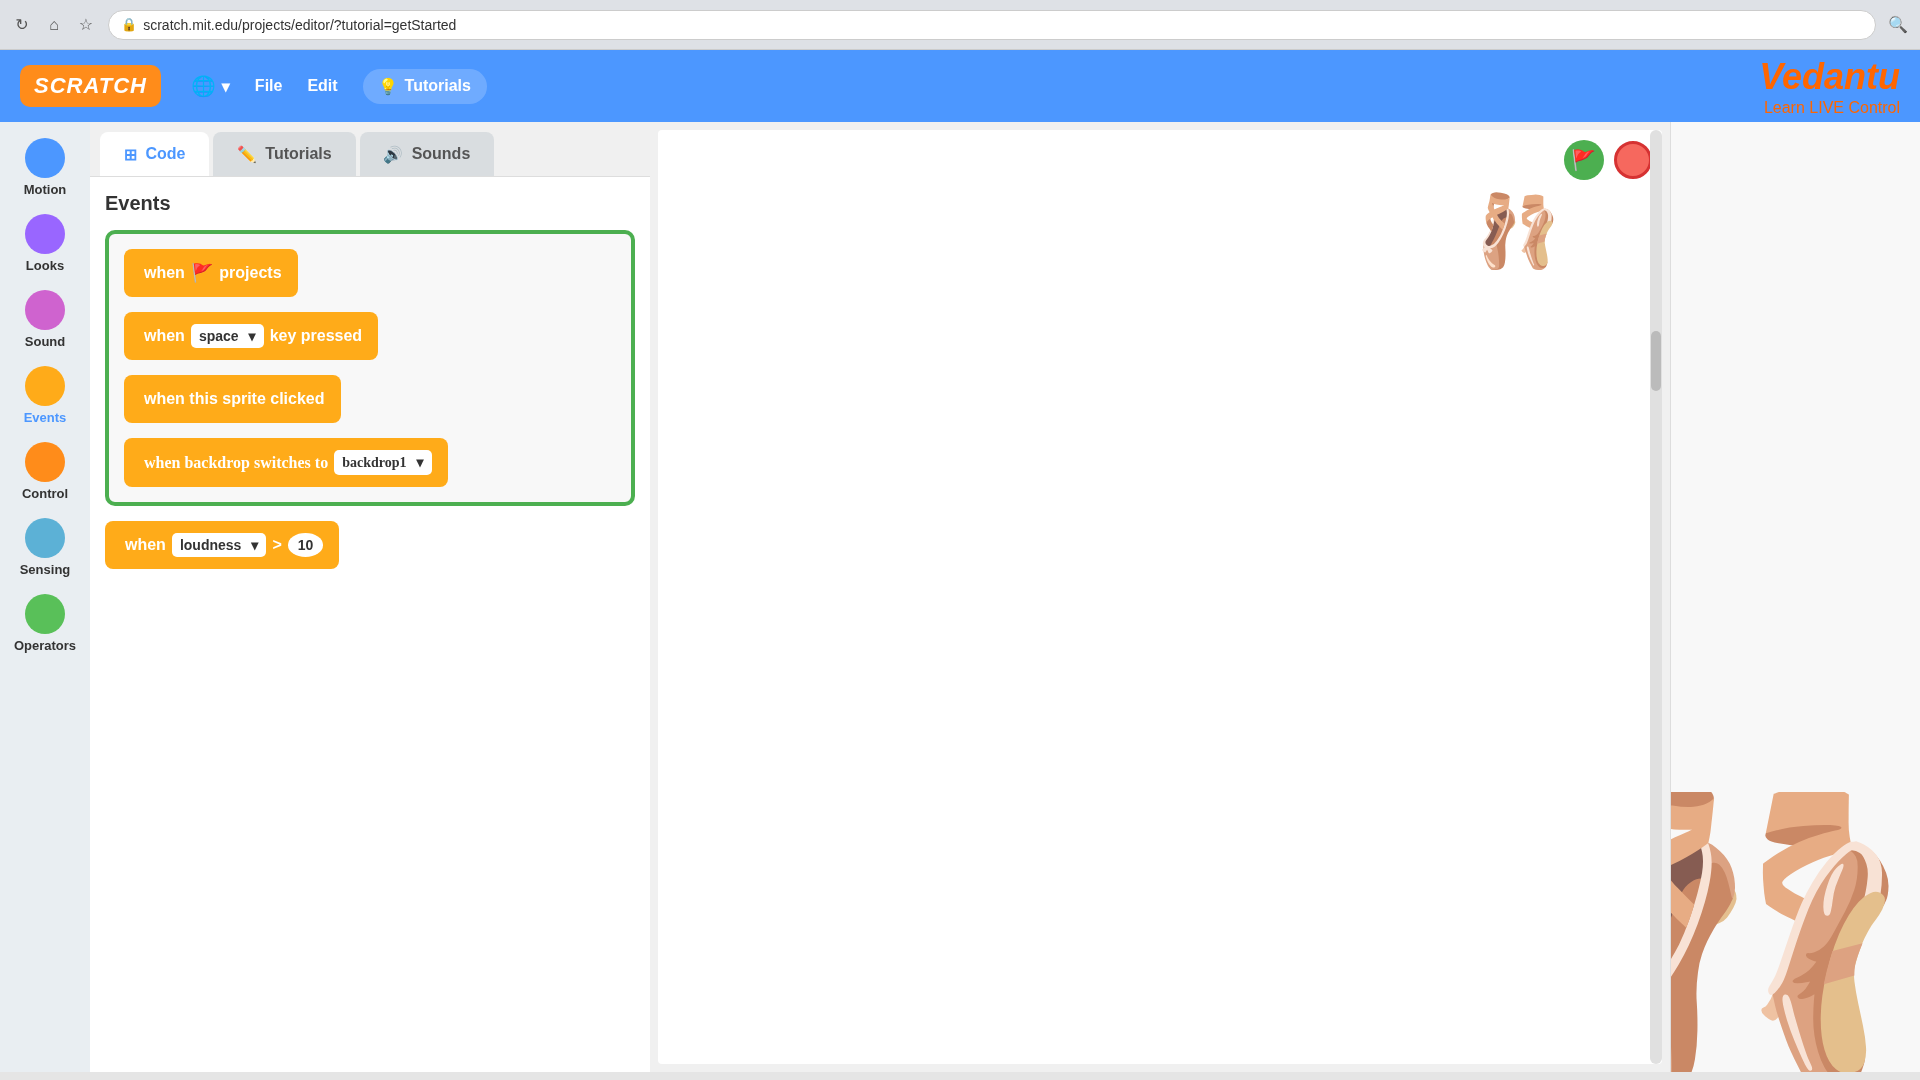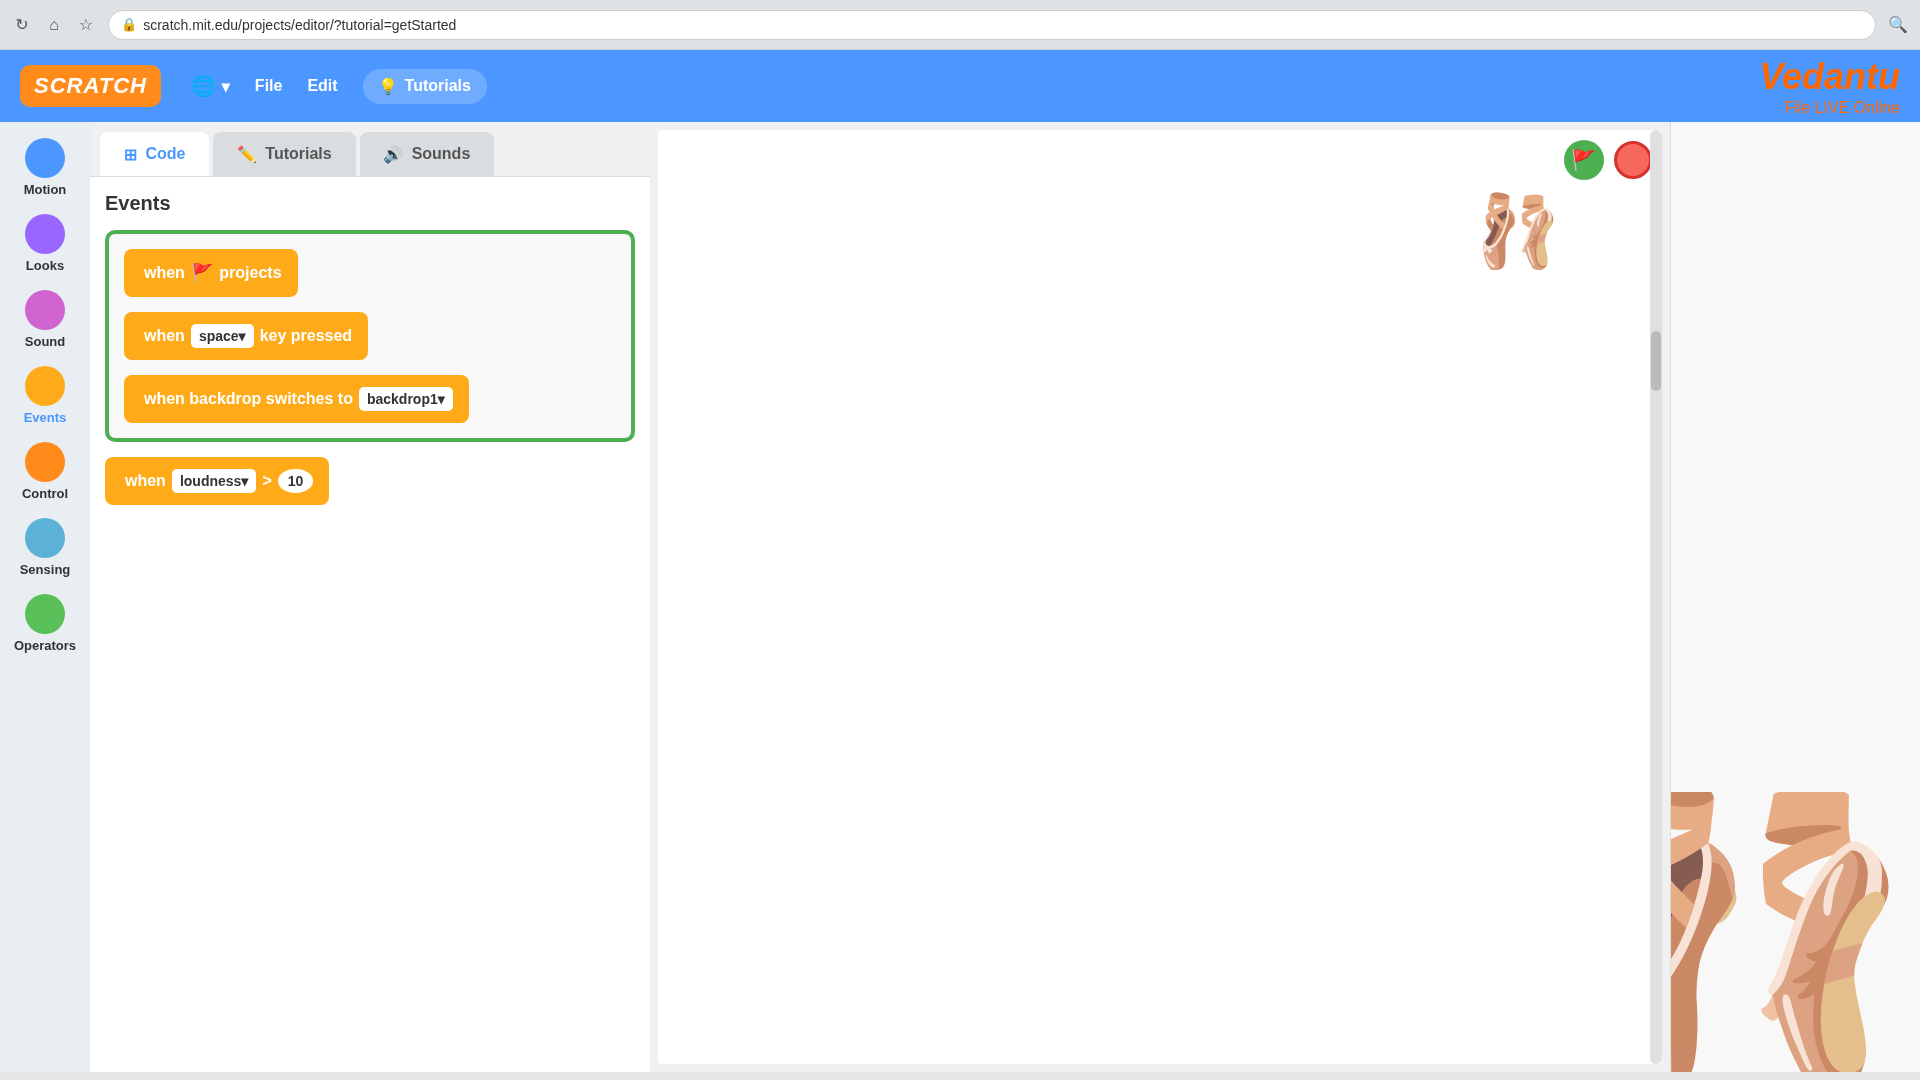--- a/index.html
+++ b/index.html
@@ -222,21 +222,21 @@
     .scratch-block.no-notch::before { display: none; }
     .block-dropdown {
       background: white;
       color: #333;
       border-radius: 5px;
       padding: 4px 8px;
       font-size: 14px;
       font-weight: bold;
       display: flex;
       align-items: center;
-      gap: 0;
+      gap: 10px;
       cursor: pointer;
     }
     .flag-icon { color: #4caf50; font-size: 18px; }
     .block-value {
       background: white;
       color: #333;
       border-radius: 50%;
       padding: 4px 10px;
       font-size: 14px;
       font-weight: bold;
@@ -337,21 +337,21 @@
     <div class="header-nav-item">File</div>
     <div class="header-nav-item">Edit</div>
     <div class="header-nav-item tutorials-item">
       <span>💡</span>
       <span>Tutorials</span>
     </div>
   </div>
   <div class="header-right">
     <div class="vedantu-logo">
       <div class="vedantu-name">Vedantu</div>
-      <div class="vedantu-tagline">File LIVE Online</div>
+      <div class="vedantu-tagline">Learn LIVE Control</div>
     </div>
   </div>
 </div>
 
 <div class="main-area">
 
   <div class="left-panel">
     <div class="category-item">
       <div class="category-circle" style="background:#4c97ff;"></div>
       <span class="category-label">Motion</span>
@@ -417,23 +417,28 @@
             <div class="scratch-block no-notch" style="padding-left:20px;">
               <span>when</span>
               <div class="block-dropdown">
                 <span>space</span>
                 <span>▾</span>
               </div>
               <span>key pressed</span>
             </div>
           </div>
 
-
           <div class="scratch-block-outer">
             <div class="scratch-block no-notch" style="padding-left:20px;">
+              <span>when this sprite clicked</span>
+            </div>
+          </div>
+
+          <div class="scratch-block-outer">
+            <div class="scratch-block no-notch" style="padding-left:20px;font-family:Liberation Serif, serif;">
               <span>when backdrop switches to</span>
               <div class="block-dropdown">
                 <span>backdrop1</span>
                 <span>▾</span>
               </div>
             </div>
           </div>
 
         </div>
 

